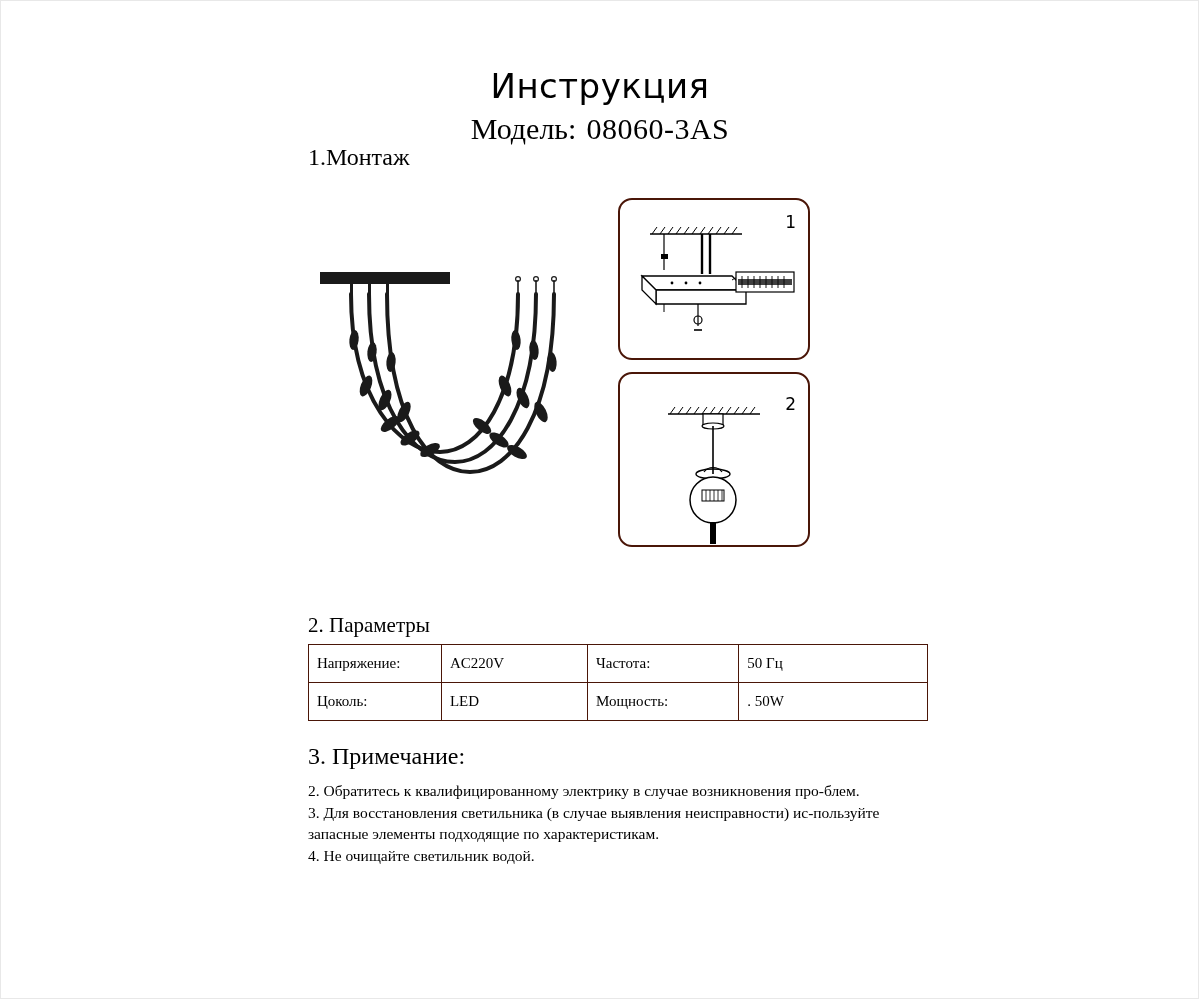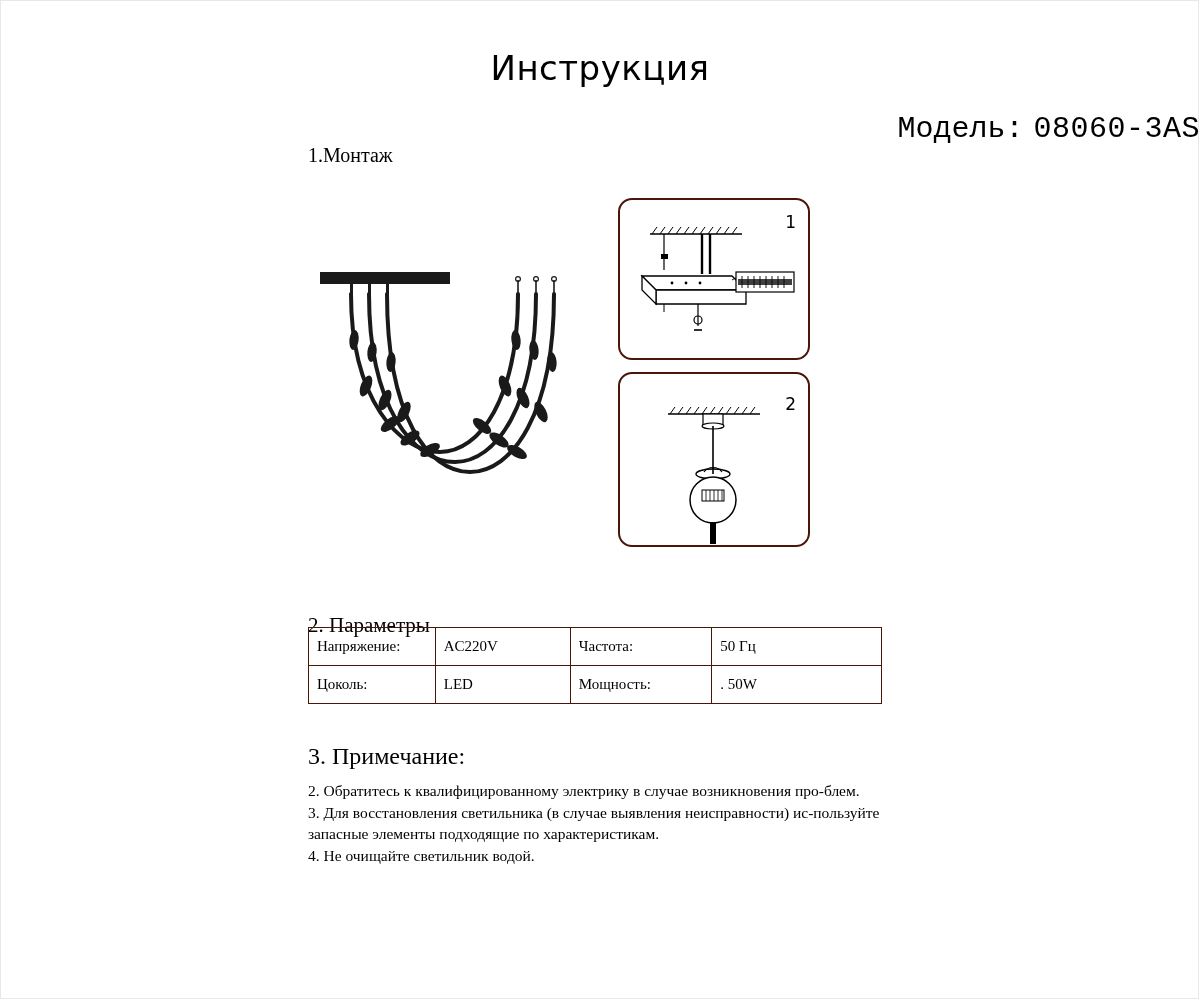--- a/index.html
+++ b/index.html
@@ -19,44 +19,44 @@
     position: absolute;
     left: 0; top: 0;
     width: 1200px;
     height: 1000px;
     background: #ffffff;
   }
 
   
   .doc-title {
     position: absolute;
-    left: 0; top: 48px;
+    left: 0; top: 66px;
     width: 1200px;
     text-align: center;
     font-size: 34px;
     font-family: "DejaVu Sans", sans-serif;
     font-weight: 400;
     letter-spacing: 0.5px;
   }
   .model-line {
     position: absolute;
     left: 0; top: 112px;
     width: 1200px;
-    text-align: right;
+    text-align: center;
     font-size: 30px;
-    font-family: Liberation Mono, monospace;
+    font-family: Liberation Serif, serif;
     font-weight: 400;
   }
   .model-label { margin-right: 10px; }
   .model-value { letter-spacing: 0.5px; }
 
   .section-heading {
     position: absolute;
     font-family: "Liberation Serif", serif;
-    font-size: 20px;
+    font-size: 24px;
   }
   #h-montazh { left: 308px; top: 144px; }
   #h-params  { left: 308px; top: 613px; font-size: 21px; }
   #h-notes   { left: 308px; top: 743px; font-size: 24px; }
 
   
   .drawing {
     position: absolute;
     left: 290px; top: 190px;
   }
@@ -77,22 +77,22 @@
     font-size: 17px;
     color: #000;
   }
   #step-num-1 { right: 12px; top: 12px; }
   #step-num-2 { right: 12px; top: 20px; }
   .step-svg { position: absolute; left: 0; top: 0; }
 
   
   .params-table {
     position: absolute;
-    left: 308px; top: 627px;
-    width: 574px;
+    left: 308px; top: 644px;
+    width: 620px;
     border-collapse: collapse;
     font-family: "Liberation Serif", serif;
     font-size: 15px;
   }
   .params-table td {
     border: 1px solid #4a1608;
     height: 37px;
     padding: 0 0 0 8px;
     vertical-align: middle;
   }

